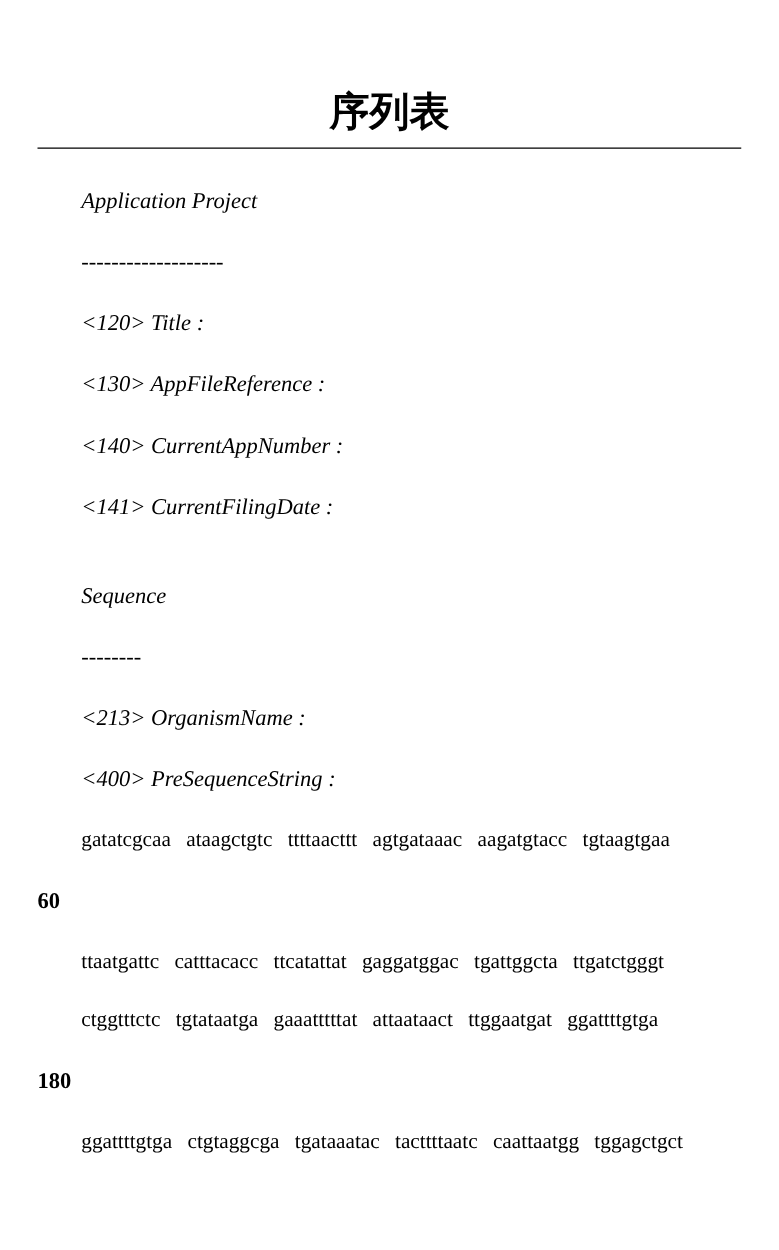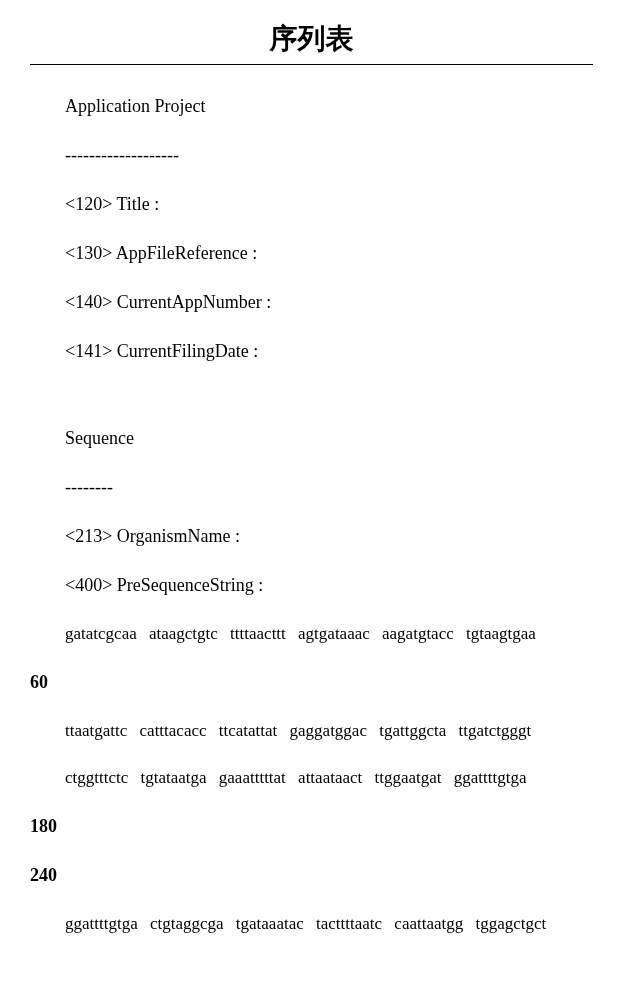--- a/index.html
+++ b/index.html
@@ -13,55 +13,57 @@
       width: 623px;
       height: 1000px;
       padding: 20px 30px 20px 30px;
       color: #000000;
     }
     .title-container {
       text-align: center;
       margin-bottom: 6px;
     }
     .title {
-      font-size: 28px;
+      font-size: 32px;
       font-weight: bold;
       font-family: "SimHei", "Microsoft YaHei", sans-serif;
       display: inline-block;
+      margin-top: 48px;
     }
     .divider {
       border: none;
       border-top: 1.5px solid #000;
       margin-bottom: 28px;
       width: 100%;
     }
     .content {
       padding-left: 35px;
       font-size: 18px;
       line-height: 1.5;
     }
     .line {
       margin-bottom: 22px;
+      font-style: italic;
     }
     .dashes {
       letter-spacing: 0px;
     }
     .seq-line {
       margin-bottom: 22px;
       word-spacing: 8px;
       font-size: 17px;
     }
     .seq-num {
       margin-left: -35px;
       margin-bottom: 22px;
       font-size: 18px;
       font-weight: bold;
     }
     .gap {
-      margin-bottom: 60px;
+      margin-bottom: 44px;
     }
   </style>
 </head>
 <body>
 
 <div class="title-container">
   <span class="title">序列表</span>
 </div>
 <hr class="divider">
 
@@ -80,17 +82,16 @@
   <div class="line">&lt;400&gt; PreSequenceString :</div>
 
   <div class="seq-line">gatatcgcaa   ataagctgtc   ttttaacttt   agtgataaac   aagatgtacc   tgtaagtgaa</div>
   <div class="seq-num">60</div>
 
   <div class="seq-line">ttaatgattc   catttacacc   ttcatattat   gaggatggac   tgattggcta   ttgatctgggt</div>
 
   <div class="seq-line">ctggtttctc   tgtataatga   gaaatttttat   attaataact   ttggaatgat   ggattttgtga</div>
   <div class="seq-num">180</div>
 
-  <div class="seq-num">240</div>
 
   <div class="seq-line">ggattttgtga   ctgtaggcga   tgataaatac   tacttttaatc   caattaatgg   tggagctgct</div>
 
 </div>
 
 </body></html>

